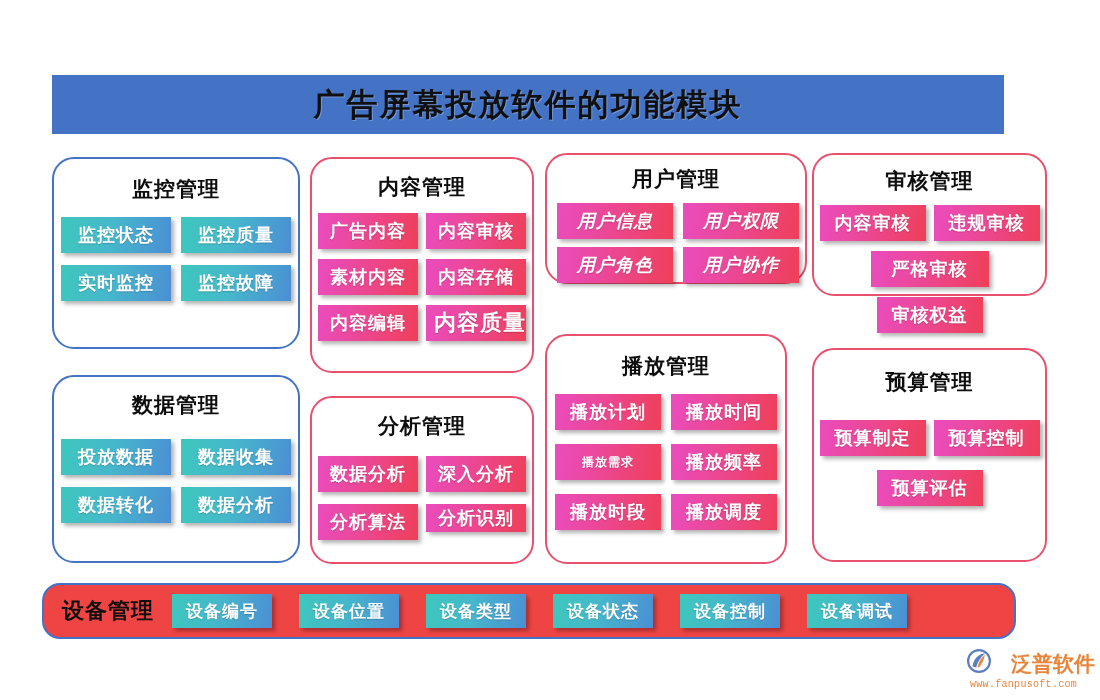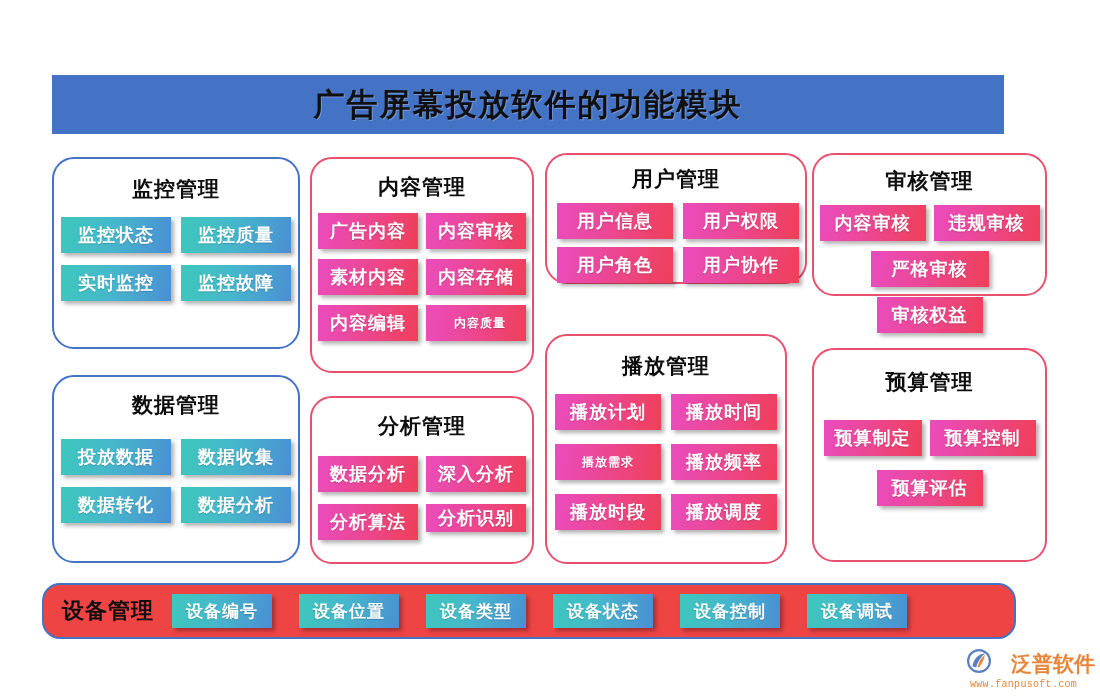--- a/index.html
+++ b/index.html
@@ -175,26 +175,26 @@
       </div>
     </div>
     <div class="card pink" style="left: 310px; top: 157px; width: 224px; height: 216px;">
       <div class="card-title" style="margin-top: 14px;">内容管理</div>
       <div class="chip-grid" style="margin-top: 12px; gap: 10px 8px; padding-left: 4px; padding-right: 4px;">
         <div class="chip pink" style="width: 100px; height: 36px; font-size: 18px;">广告内容</div>
         <div class="chip pink" style="width: 100px; height: 36px; font-size: 18px;">内容审核</div>
         <div class="chip pink" style="width: 100px; height: 36px; font-size: 18px;">素材内容</div>
         <div class="chip pink" style="width: 100px; height: 36px; font-size: 18px;">内容存储</div>
         <div class="chip pink" style="width: 100px; height: 36px; font-size: 18px;">内容编辑</div>
-        <div class="chip pink" style="width: 100px; height: 36px; font-size: 12px; padding-left: 8px;">内容质量</div>
+        <div class="chip pink" style="width: 100px; height: 36px; font-size: 22px; padding-left: 8px;">内容质量</div>
       </div>
     </div>
     <div class="card pink" style="left: 545px; top: 153px; width: 262px; height: 131px;">
       <div class="card-title" style="margin-top: 10px;">用户管理</div>
-      <div class="chip-grid" style="margin-top: 10px; gap: 8px 10px; padding-left: 4px; ">
+      <div class="chip-grid" style="margin-top: 10px; gap: 8px 10px; padding-left: 4px;  font-style: italic;">
         <div class="chip pink" style="width: 116px; height: 36px; font-size: 18px;">用户信息</div>
         <div class="chip pink" style="width: 116px; height: 36px; font-size: 18px;">用户权限</div>
         <div class="chip pink" style="width: 116px; height: 36px; font-size: 18px;">用户角色</div>
         <div class="chip pink" style="width: 116px; height: 36px; font-size: 18px;">用户协作</div>
       </div>
     </div>
     <div class="card pink" style="left: 812px; top: 153px; width: 235px; height: 143px;">
       <div class="card-title" style="margin-top: 12px;">审核管理</div>
       <div class="chip-grid" style="margin-top: 10px; gap: 10px 8px; padding-left: 4px; padding-right: 4px;">
         <div class="chip pink" style="width: 106px; height: 36px; font-size: 18px;">内容审核</div>
@@ -228,21 +228,21 @@
         <div class="chip pink" style="width: 106px; height: 36px; font-size: 18px;">播放时间</div>
         <div class="chip pink" style="width: 106px; height: 36px; font-size: 12px;">播放需求</div>
         <div class="chip pink" style="width: 106px; height: 36px; font-size: 18px;">播放频率</div>
         <div class="chip pink" style="width: 106px; height: 36px; font-size: 18px;">播放时段</div>
         <div class="chip pink" style="width: 106px; height: 36px; font-size: 18px;">播放调度</div>
       </div>
     </div>
     <div class="card pink" style="left: 812px; top: 348px; width: 235px; height: 214px;">
       <div class="card-title" style="margin-top: 18px;">预算管理</div>
       <div class="chip-grid" style="margin-top: 24px; gap: 14px 8px; padding-left: 4px; padding-right: 4px;">
-        <div class="chip pink" style="width: 98px; height: 36px; font-size: 18px;">预算制定</div>
+        <div class="chip pink" style="width: 106px; height: 36px; font-size: 18px;">预算制定</div>
         <div class="chip pink" style="width: 106px; height: 36px; font-size: 18px;">预算控制</div>
         <div class="chip pink" style="width: 106px; height: 36px; font-size: 18px;">预算评估</div>
       </div>
     </div>
   </div>
 
 <div class="bottom-bar">
   <div class="bottom-label">设备管理</div>
   <div class="bottom-chips" id="bottom-chips">
       <div class="chip teal">设备编号</div>

